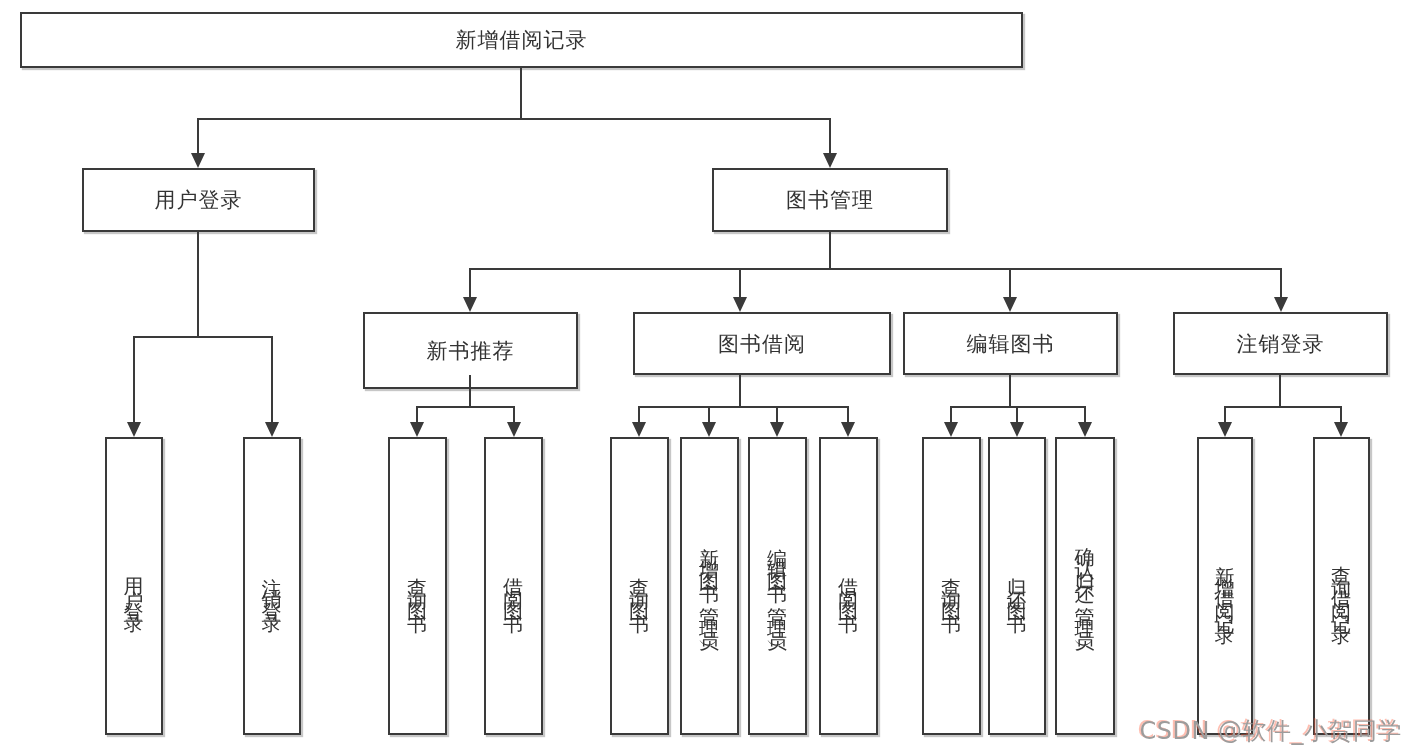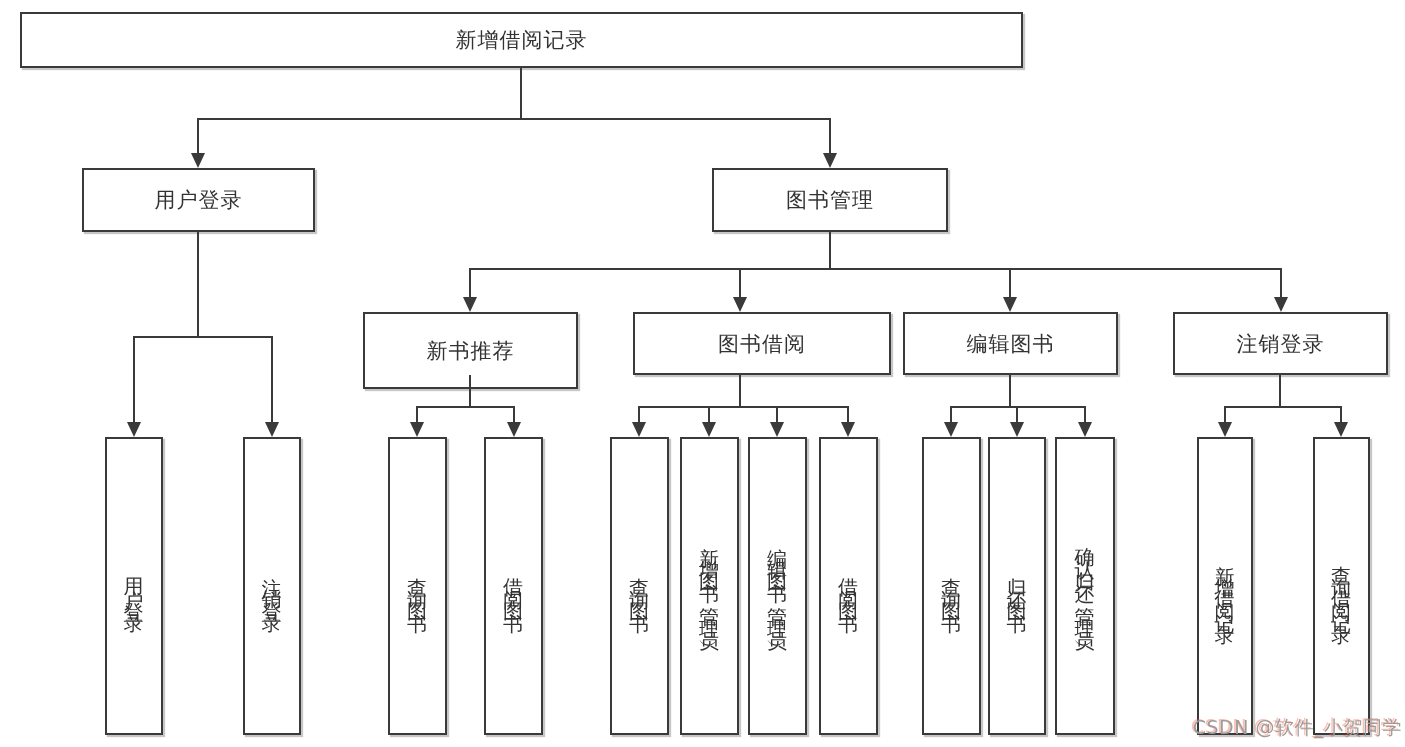--- a/index.html
+++ b/index.html
@@ -29,21 +29,21 @@
   }
   
   .vl{position:absolute;width:2px;background:#3a3a3a;}
   .hl{position:absolute;height:2px;background:#3a3a3a;}
   .ar{position:absolute;width:0;height:0;
       border-left:7px solid transparent;border-right:7px solid transparent;
       border-top:15px solid #3a3a3a;}
   
   .wm{
     position:absolute;top:715px;right:3px;
-    font-size:19px;color:#9c9c9c;letter-spacing:.5px;
+    font-size:24px;color:#9c9c9c;letter-spacing:.5px;
     text-shadow:-2px -1px 0 rgba(252,85,49,.38);
     white-space:nowrap;
   }
 </style>
 </head>
 <body>
 
 <div id="stage">
 
   <div class="bx bh" style="left:20px;top:12px;width:1003px;height:56px">新增借阅记录</div>

